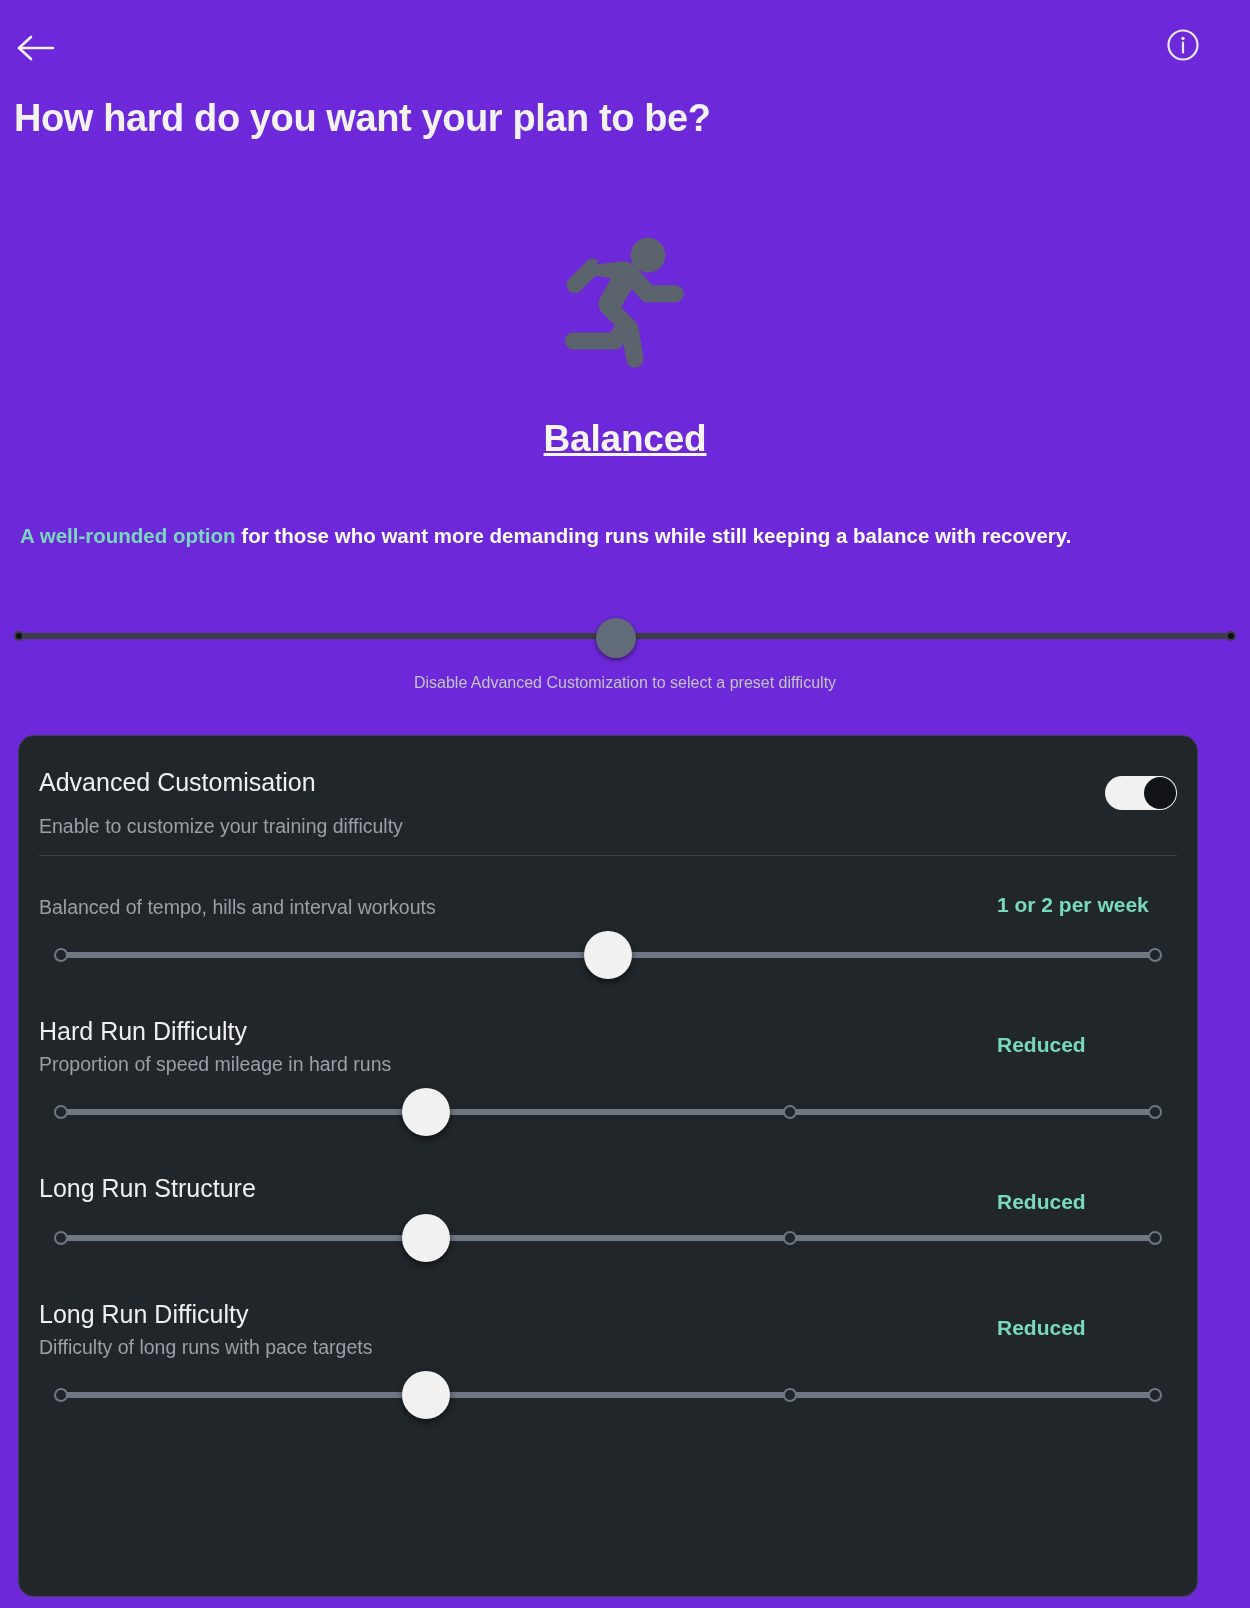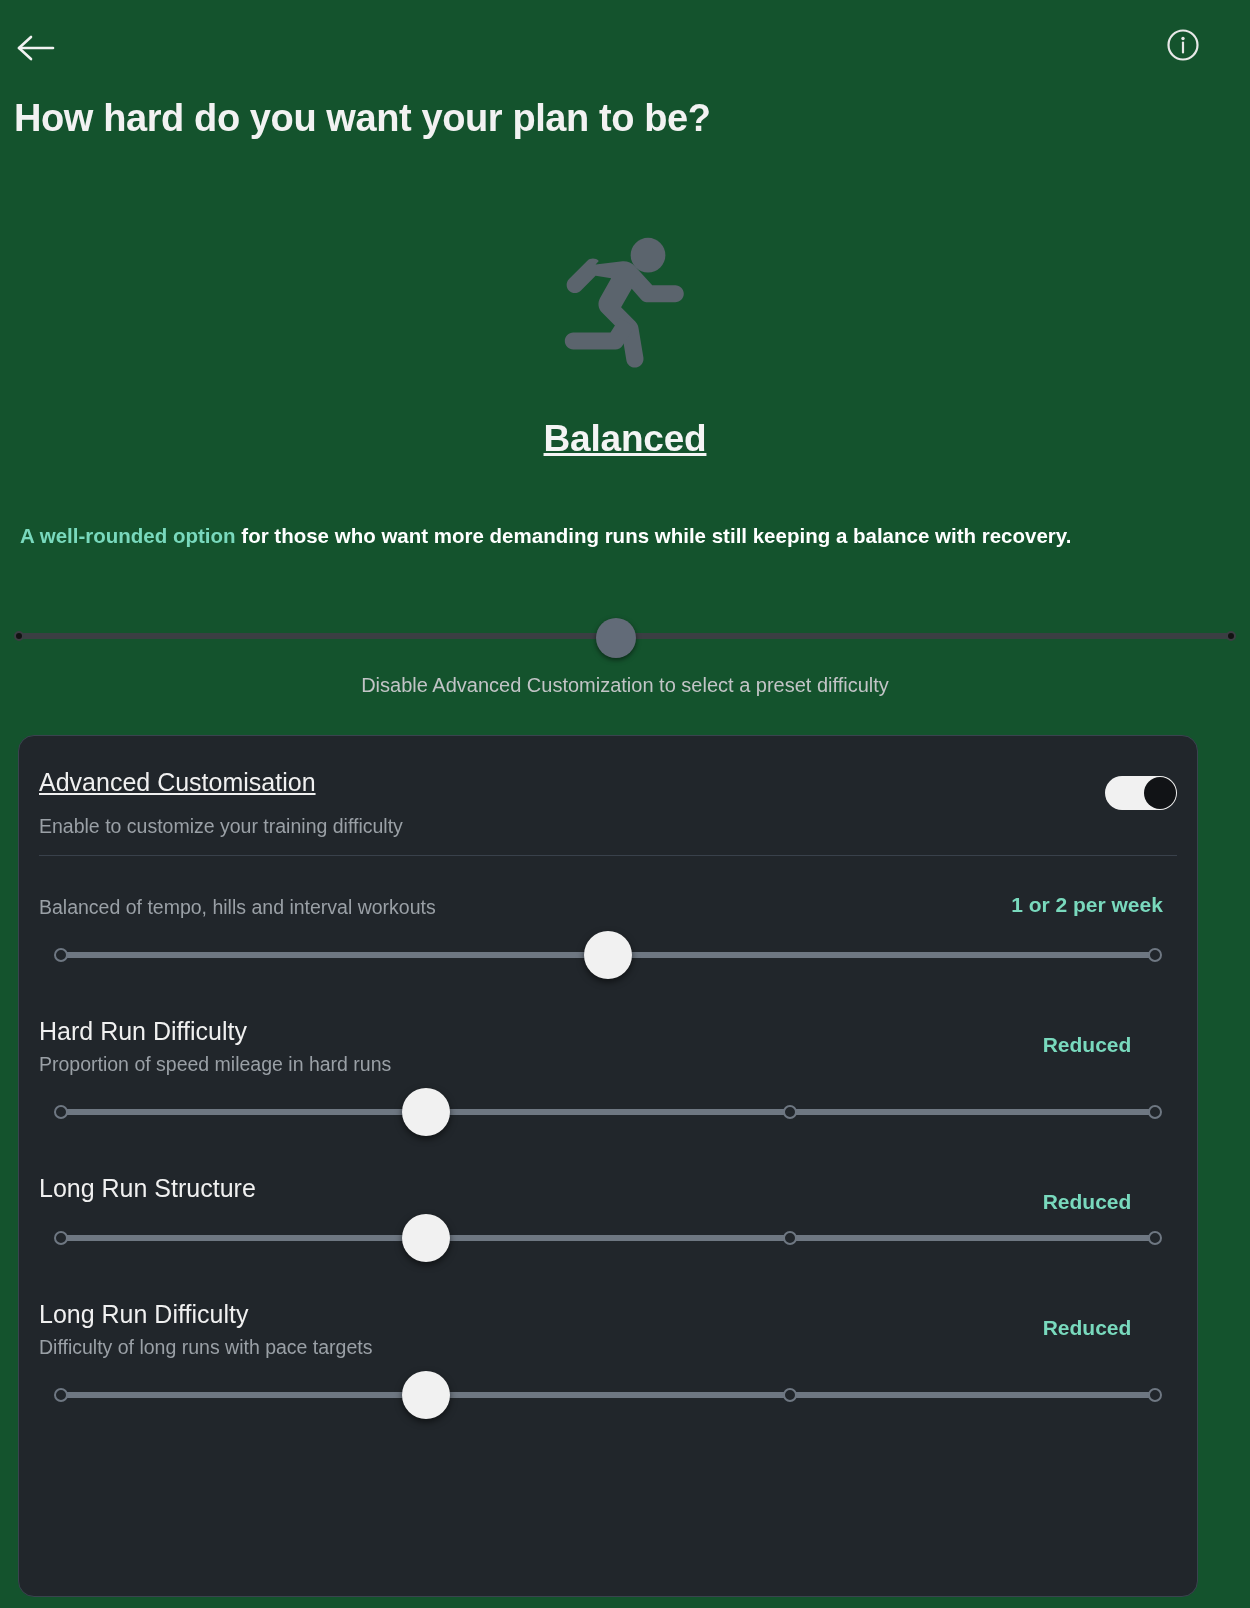--- a/index.html
+++ b/index.html
@@ -9,21 +9,21 @@
     height: 1608px;
     background: #121212;
     font-family: "Liberation Sans", sans-serif;
     -webkit-font-smoothing: antialiased;
   }
 
   .screen {
     position: relative;
     width: 1250px;
     height: 1608px;
-    background: #14532d;
+    background: #6d28d9;
     overflow: hidden;
     padding-left: 7px;
   }
 
   
   .topbar {
     position: absolute;
     top: 0; left: 0; right: 0;
     height: 92px;
   }
@@ -123,21 +123,21 @@
     border-radius: 50%;
     background: #626b78;
     box-shadow: 0 2px 5px rgba(0,0,0,.5);
   }
 
   .preset-hint {
     position: absolute;
     top: 674px;
     left: 0; right: 0;
     text-align: center;
-    font-size: 20px;
+    font-size: 16px;
     color: #c2c4c6;
   }
 
   
   .card {
     position: absolute;
     left: 18px;
     top: 735px;
     width: 1180px;
     height: 862px;
@@ -149,21 +149,20 @@
 
   .adv-row {
     position: relative;
     padding-top: 30px;
     height: 110px;
   }
   .adv-title {
     font-size: 25px;
     color: #f0f0f0;
     line-height: 32px;
-    text-decoration: underline;
   }
   .adv-sub {
     font-size: 19.5px;
     color: #9aa0a6;
     line-height: 28px;
     margin-top: 14px;
   }
   .toggle {
     position: absolute;
     right: 0;
@@ -202,21 +201,21 @@
     font-size: 19.5px;
     color: #9aa0a6;
     line-height: 28px;
     margin-top: 3px;
   }
   .setting .value {
     position: absolute;
     right: 0;
     top: 34px;
     width: 180px;
-    text-align: center;
+    text-align: left;
     font-size: 21px;
     font-weight: 700;
     color: #79d9bd;
     line-height: 30px;
   }
   .setting .value.centered {
     top: 49px;
   }
 
   

